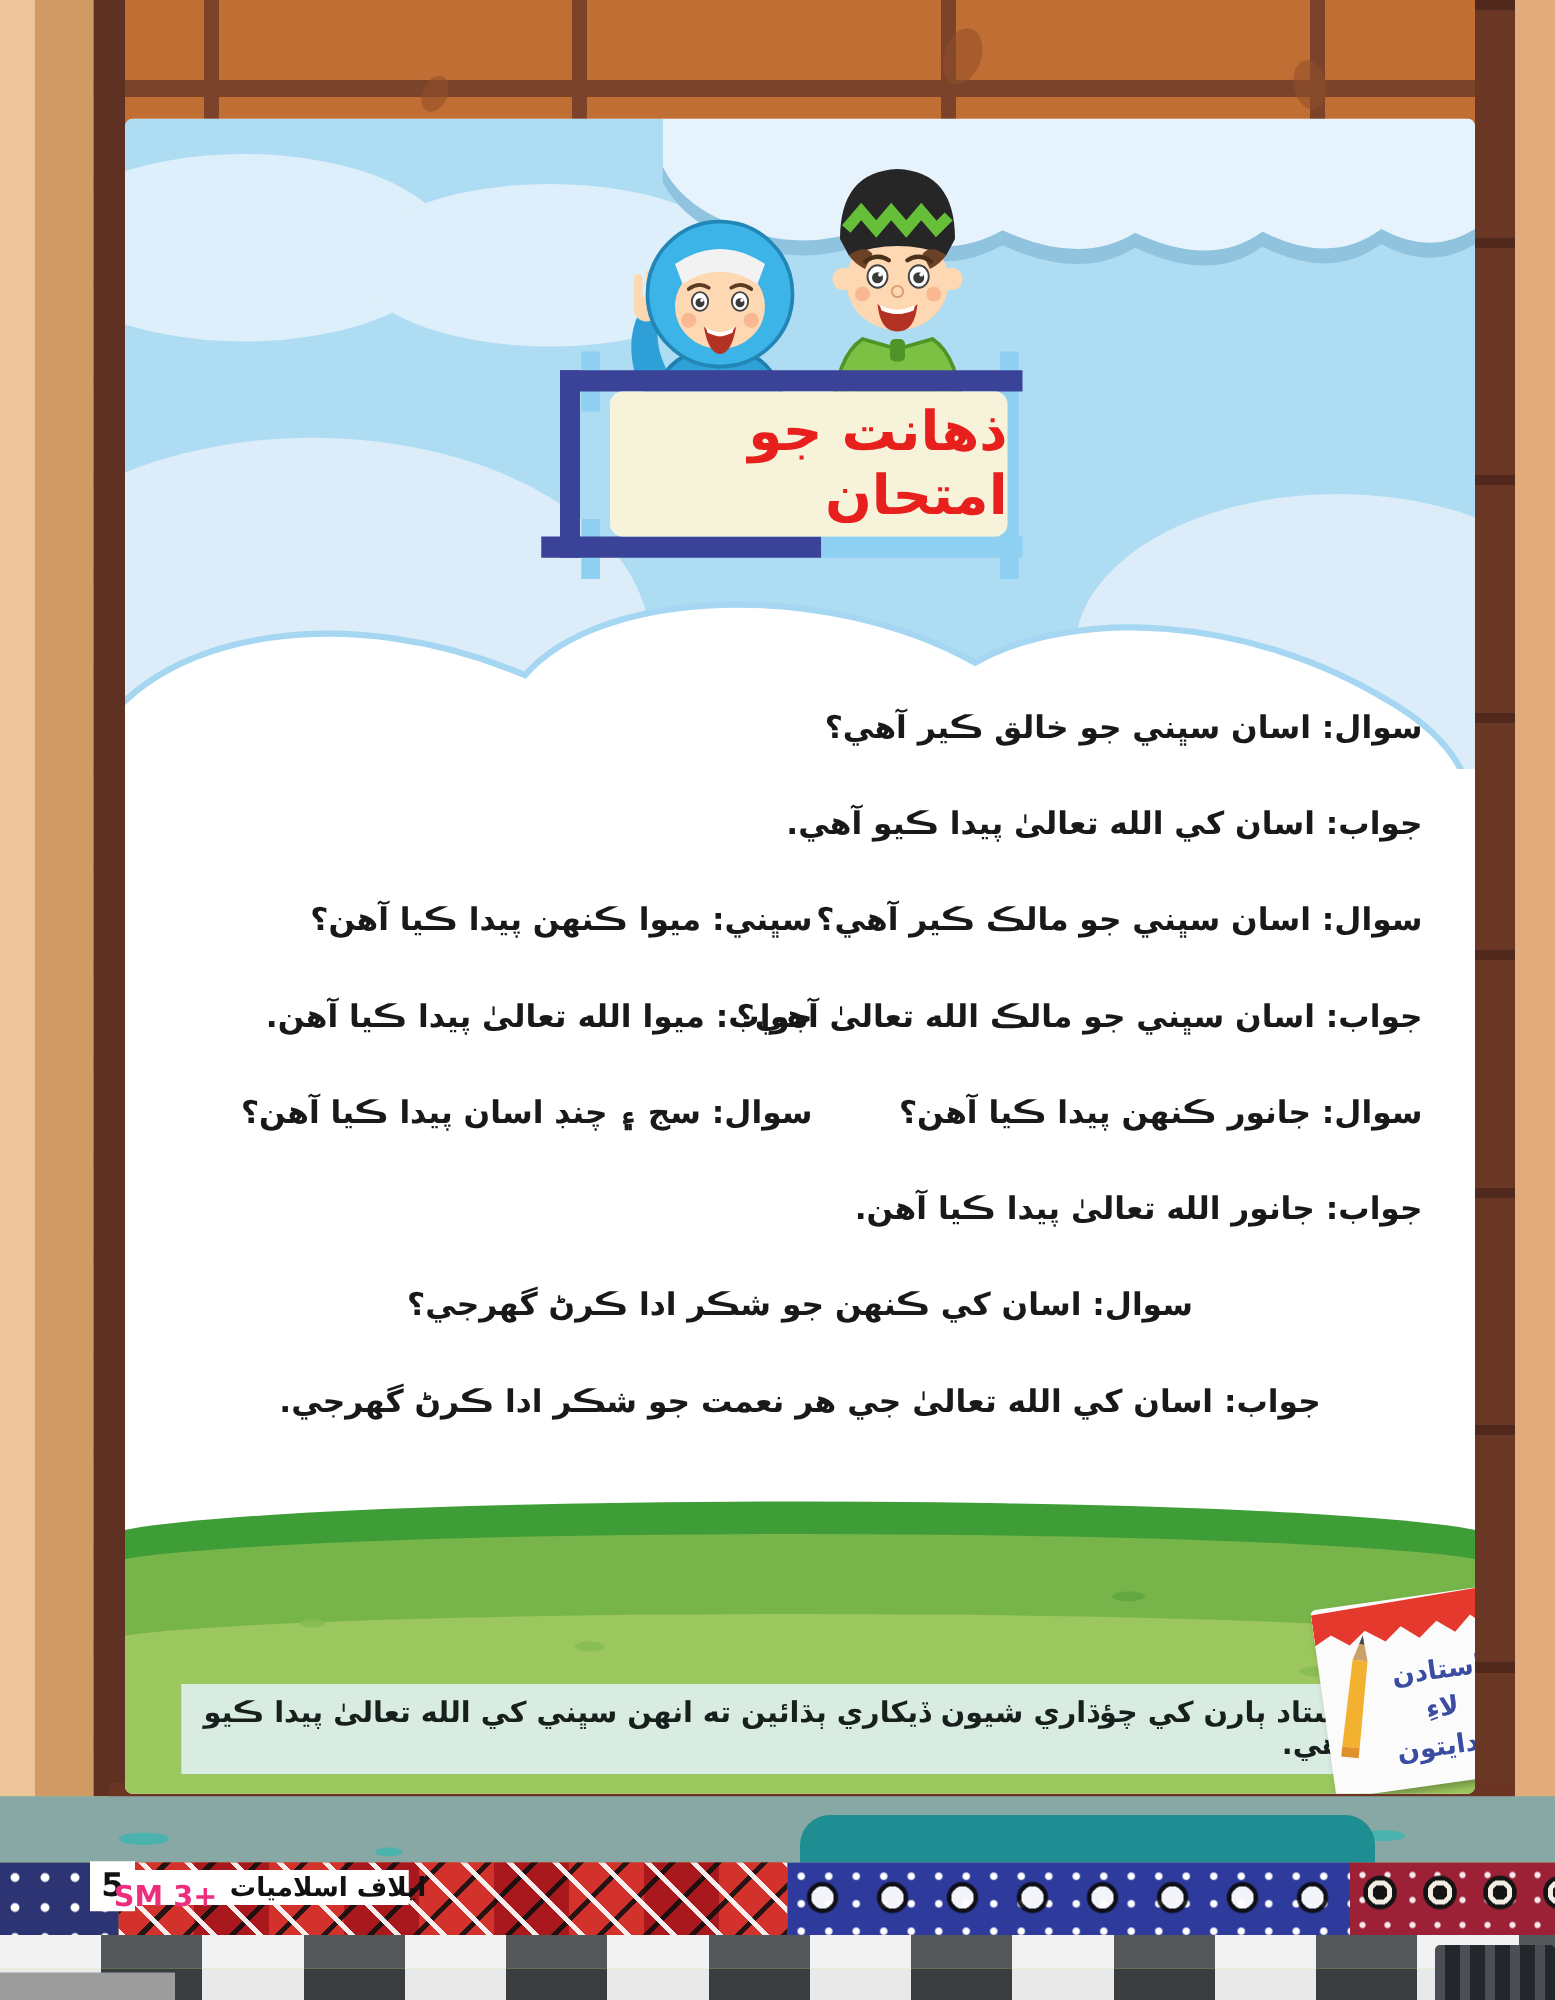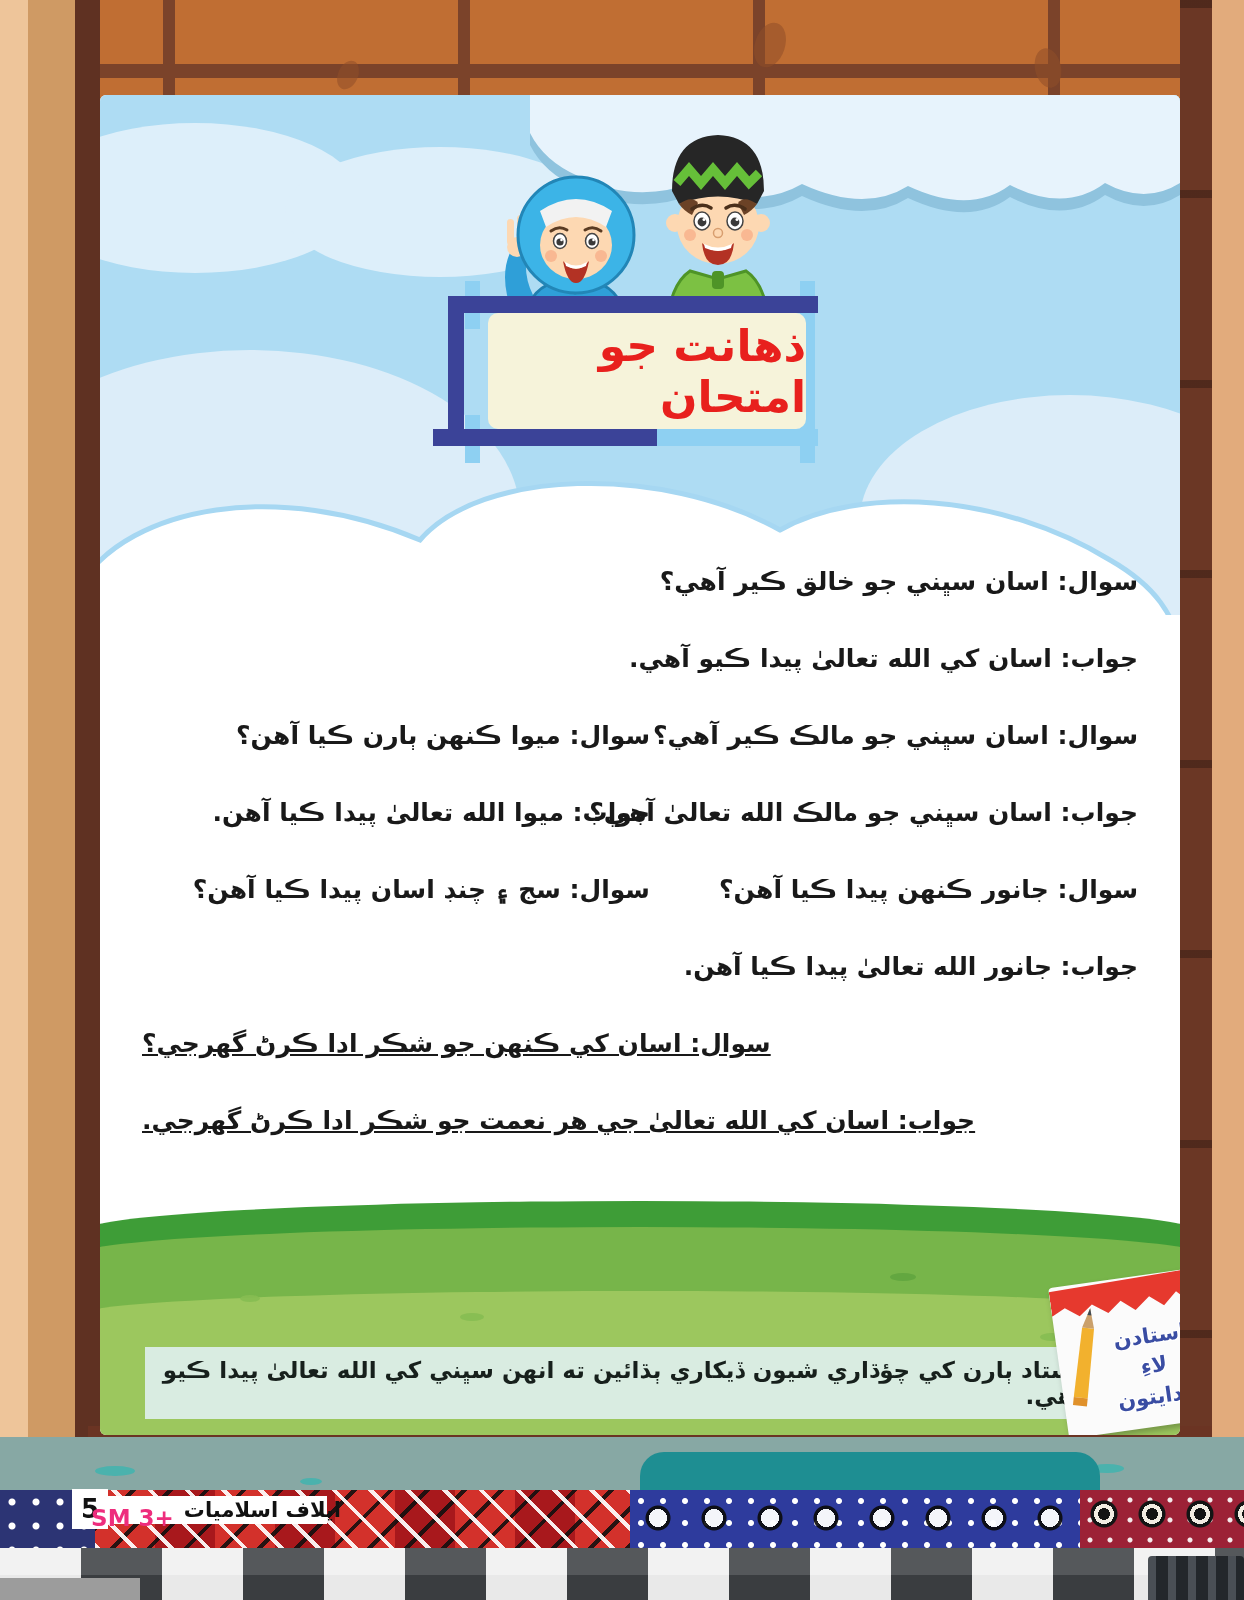--- a/index.html
+++ b/index.html
@@ -63,21 +63,21 @@
   .title-text {
     color:#e8201d; font-size:44px; font-weight:bold; letter-spacing:1px;
   }
 
   
   .qa { left:0; top:448px; width:1080px; padding:0 42px; }
   .qa-row { display:flex; height:77px; align-items:center; direction:rtl; }
   .qa-cell { white-space:nowrap; font-size:25px; font-weight:bold; color:#191919; }
   .qa-cell-right { width:49%; text-align:right; }
   .qa-cell-left  { width:51%; text-align:right; }
-  .qa-full { width:100%; text-align:left;text-decoration:underline; }
+  .qa-full { width:100%; text-align:center; }
 
   
   .grass-dark  { left:-20px; top:1106px; width:1120px; height:90px;  background:#3e9d37; border-radius:55% 55% 0 0 / 34px 34px 0 0; }
   .grass-mid   { left:-20px; top:1132px; width:1120px; height:120px; background:#77b54a; border-radius:55% 55% 0 0 / 30px 30px 0 0; }
   .grass-light { left:-20px; top:1196px; width:1120px; height:150px; background:#9cc75e; border-radius:55% 55% 0 0 / 26px 26px 0 0; }
   .grass-dot { background:#5fa43e; border-radius:50%; opacity:.85; }
   .grass-dot2{ background:#86bd52; border-radius:50%; opacity:.9; }
 
   
   .teacher-strip {
@@ -247,21 +247,21 @@
 
     <div class="abs qa">
       <div class="qa-row">
         <div class="qa-cell qa-cell-left">سوال:  اسان سڀني جو خالق ڪير آهي؟</div>
       </div>
       <div class="qa-row">
         <div class="qa-cell qa-cell-right">جواب:  اسان کي الله تعالىٰ پيدا ڪيو آهي.</div>
       </div>
       <div class="qa-row">
         <div class="qa-cell qa-cell-right">سوال:  اسان سڀني جو مالڪ ڪير آهي؟</div>
-        <div class="qa-cell qa-cell-left">سوال:  ميوا ڪنهن ٻارن ڪيا آهن؟</div>
+        <div class="qa-cell qa-cell-left">سڀني:  ميوا ڪنهن پيدا ڪيا آهن؟</div>
       </div>
       <div class="qa-row">
         <div class="qa-cell qa-cell-right">جواب:  اسان سڀني جو مالڪ الله تعالىٰ آهي؟</div>
         <div class="qa-cell qa-cell-left">جواب:  ميوا الله تعالىٰ پيدا ڪيا آهن.</div>
       </div>
       <div class="qa-row">
         <div class="qa-cell qa-cell-right">سوال:  جانور ڪنهن پيدا ڪيا آهن؟</div>
         <div class="qa-cell qa-cell-left">سوال:  سج ۽ چنڊ اسان پيدا ڪيا آهن؟</div>
       </div>
       <div class="qa-row">

